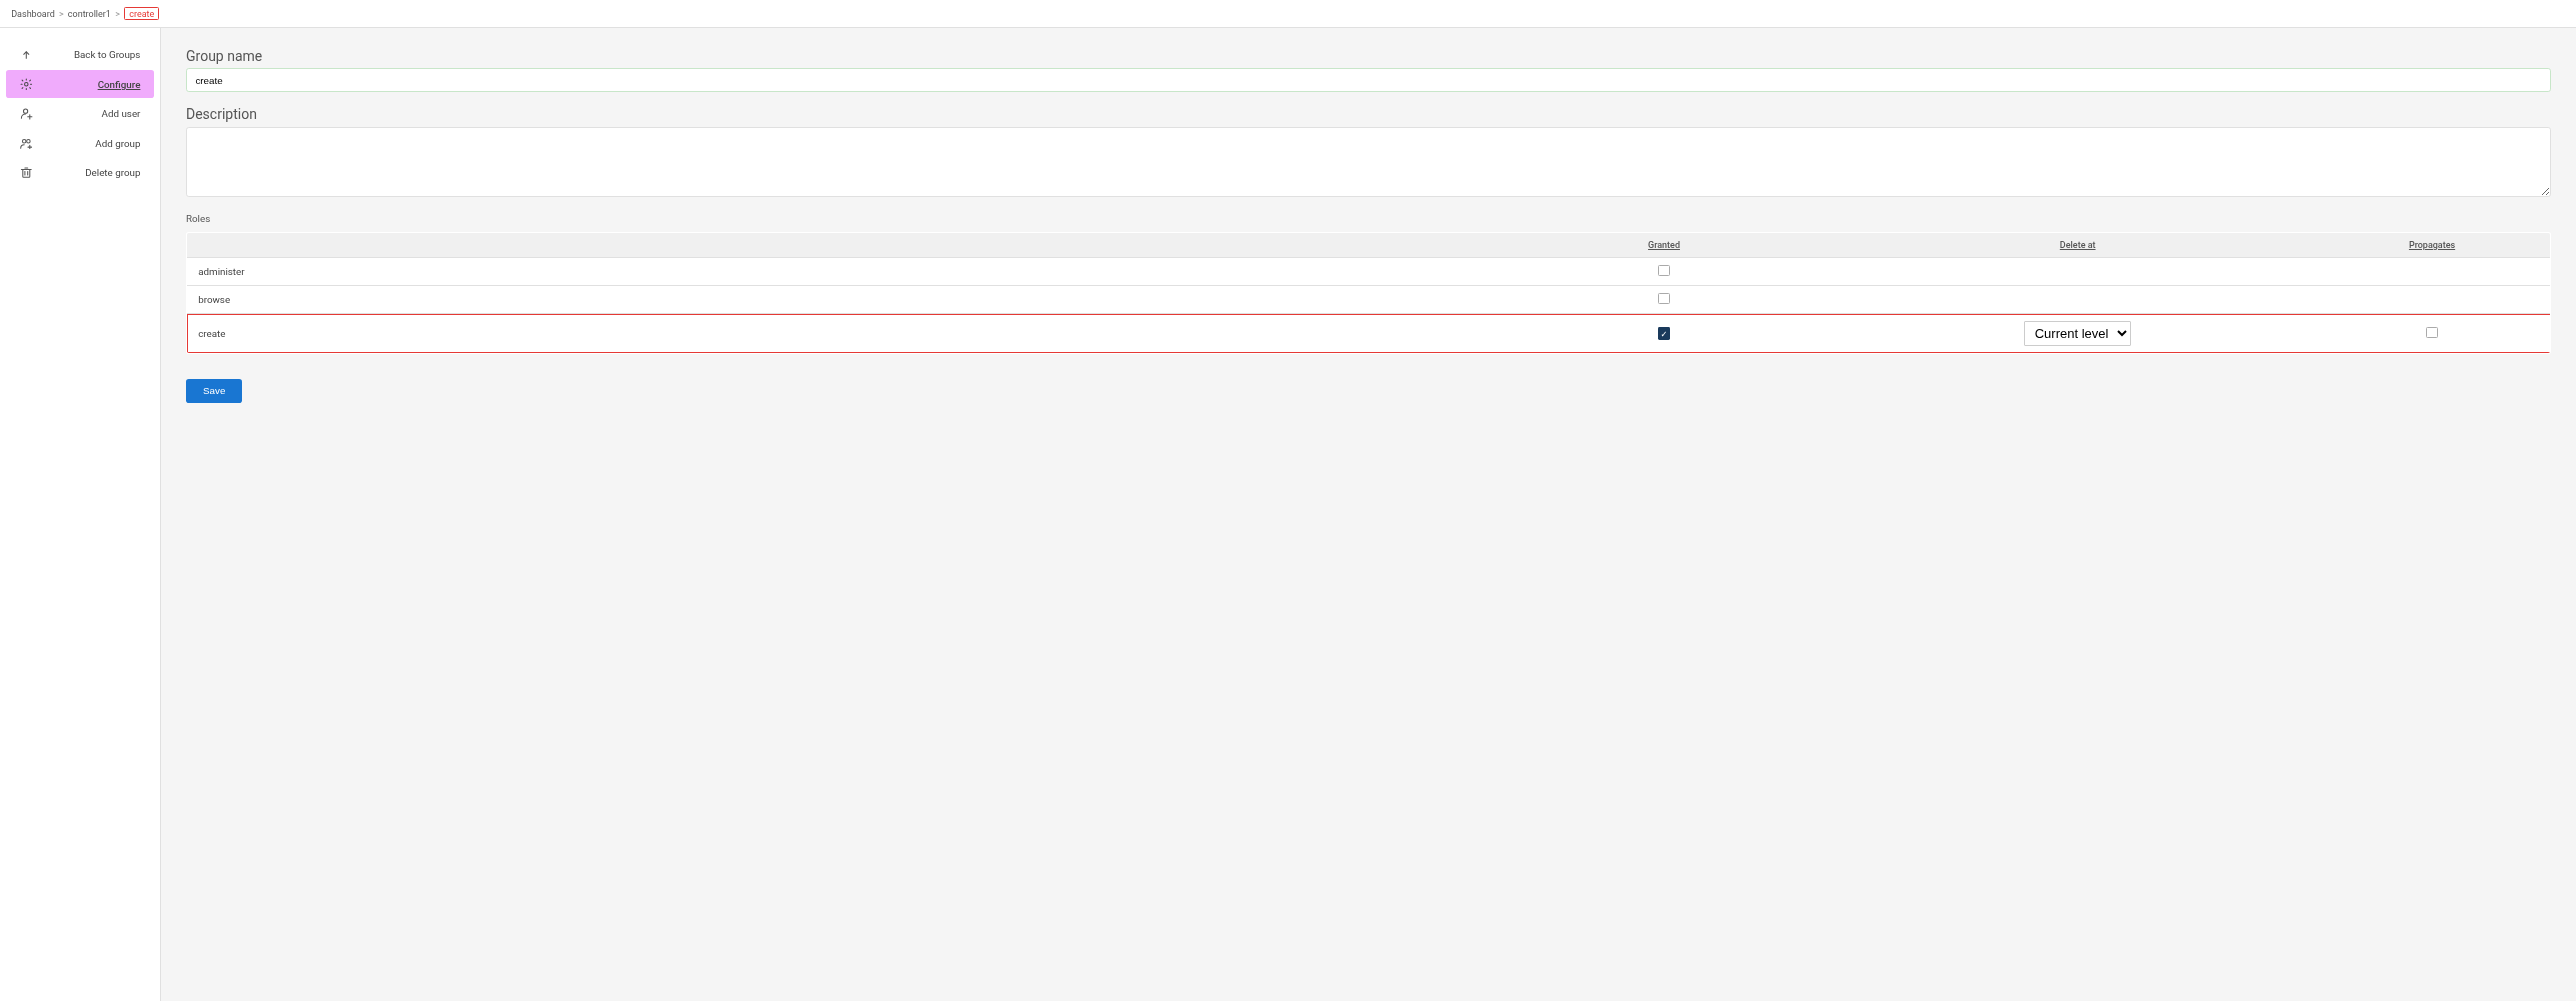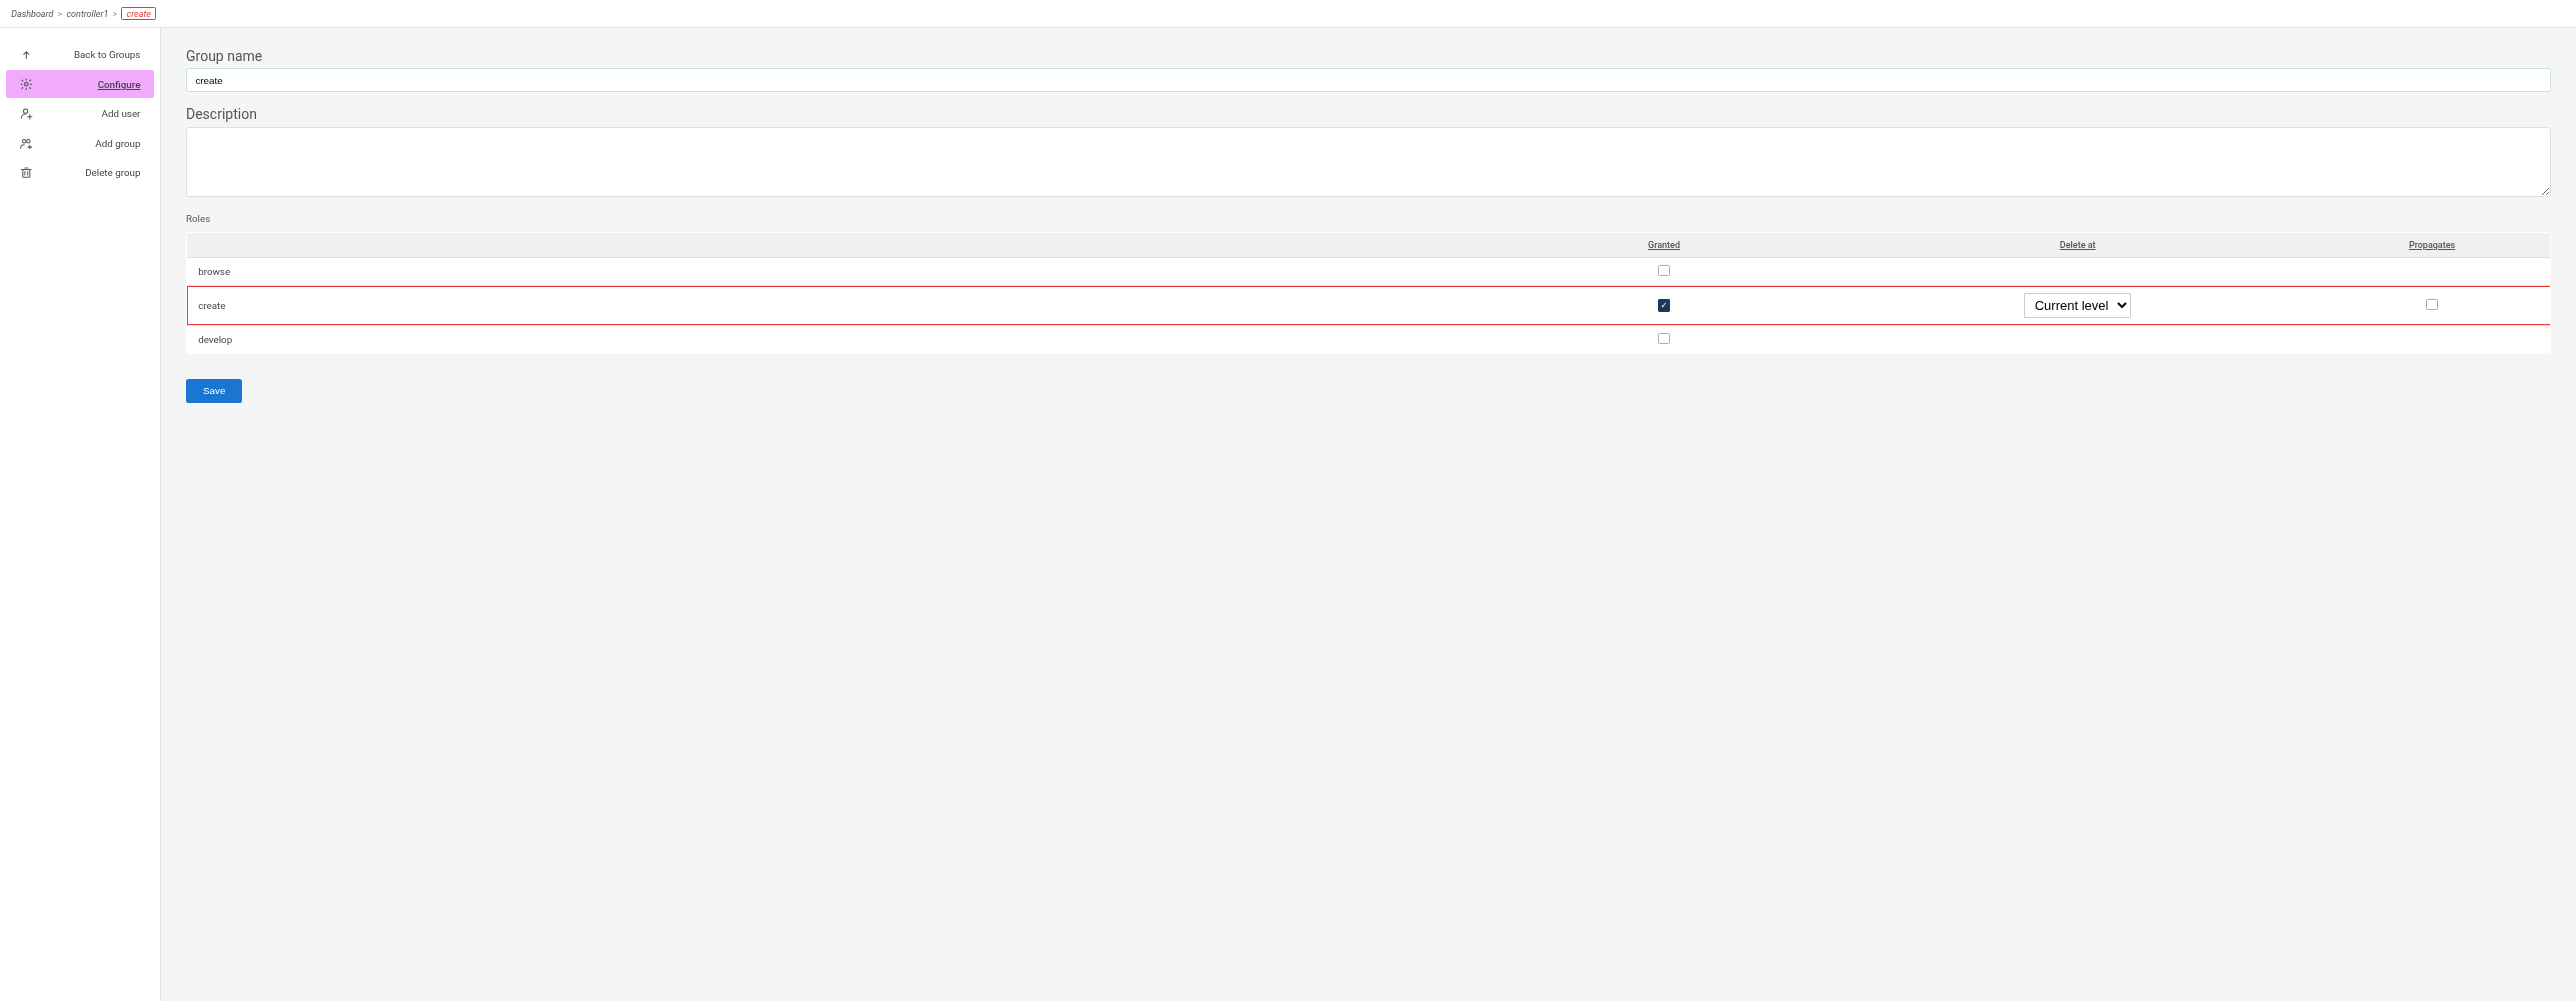--- a/index.html
+++ b/index.html
@@ -15,21 +15,20 @@
       display: flex;
       align-items: center;
       padding: 7px 11.2px;
       background: #fff;
       border-bottom: 0.7px solid #e0e0e0;
       font-size: 9px;
       gap: 4.2px;
     }
     .breadcrumb-item {
       color: #555;
-      font-style: italic;
     }
     .breadcrumb-item.active {
       color: #e53935;
       border: 1px solid #e53935;
       padding: 0.7px 4.2px;
       border-radius: 1.4px;
     }
     .breadcrumb-sep {
       color: #999;
     }
@@ -292,38 +291,38 @@
         <thead>
           <tr>
             <th style="width:55%"></th>
             <th style="width:15%">Granted</th>
             <th style="width:20%">Delete at</th>
             <th style="width:10%">Propagates</th>
           </tr>
         </thead>
         <tbody id="roles-tbody">
 
+        <tr>
+              <td>administer</td>
+              <td><span class="checkbox-unchecked"></span></td>
+              <td></td>
+              <td></td>
+            </tr>
             <tr>
               <td>browse</td>
               <td><span class="checkbox-unchecked"></span></td>
               <td></td>
               <td></td>
             </tr>
             <tr style="outline: rgb(229, 57, 53) solid 1.4px; outline-offset: -1.4px;">
               <td>create</td>
               <td><span class="checkbox-checked">✓</span></td>
               <td><select class="granted-at-select"><option value="Current level">Current level</option><option value="All levels">All levels</option></select></td>
               <td><span class="checkbox-unchecked"></span></td>
             </tr>
-            <tr>
-              <td>develop</td>
-              <td><span class="checkbox-unchecked"></span></td>
-              <td></td>
-              <td></td>
-            </tr>
           </tbody>
       </table>
     </div>
 
     
     <button class="save-btn">Save</button>
 
   </main>
 </div>
 

